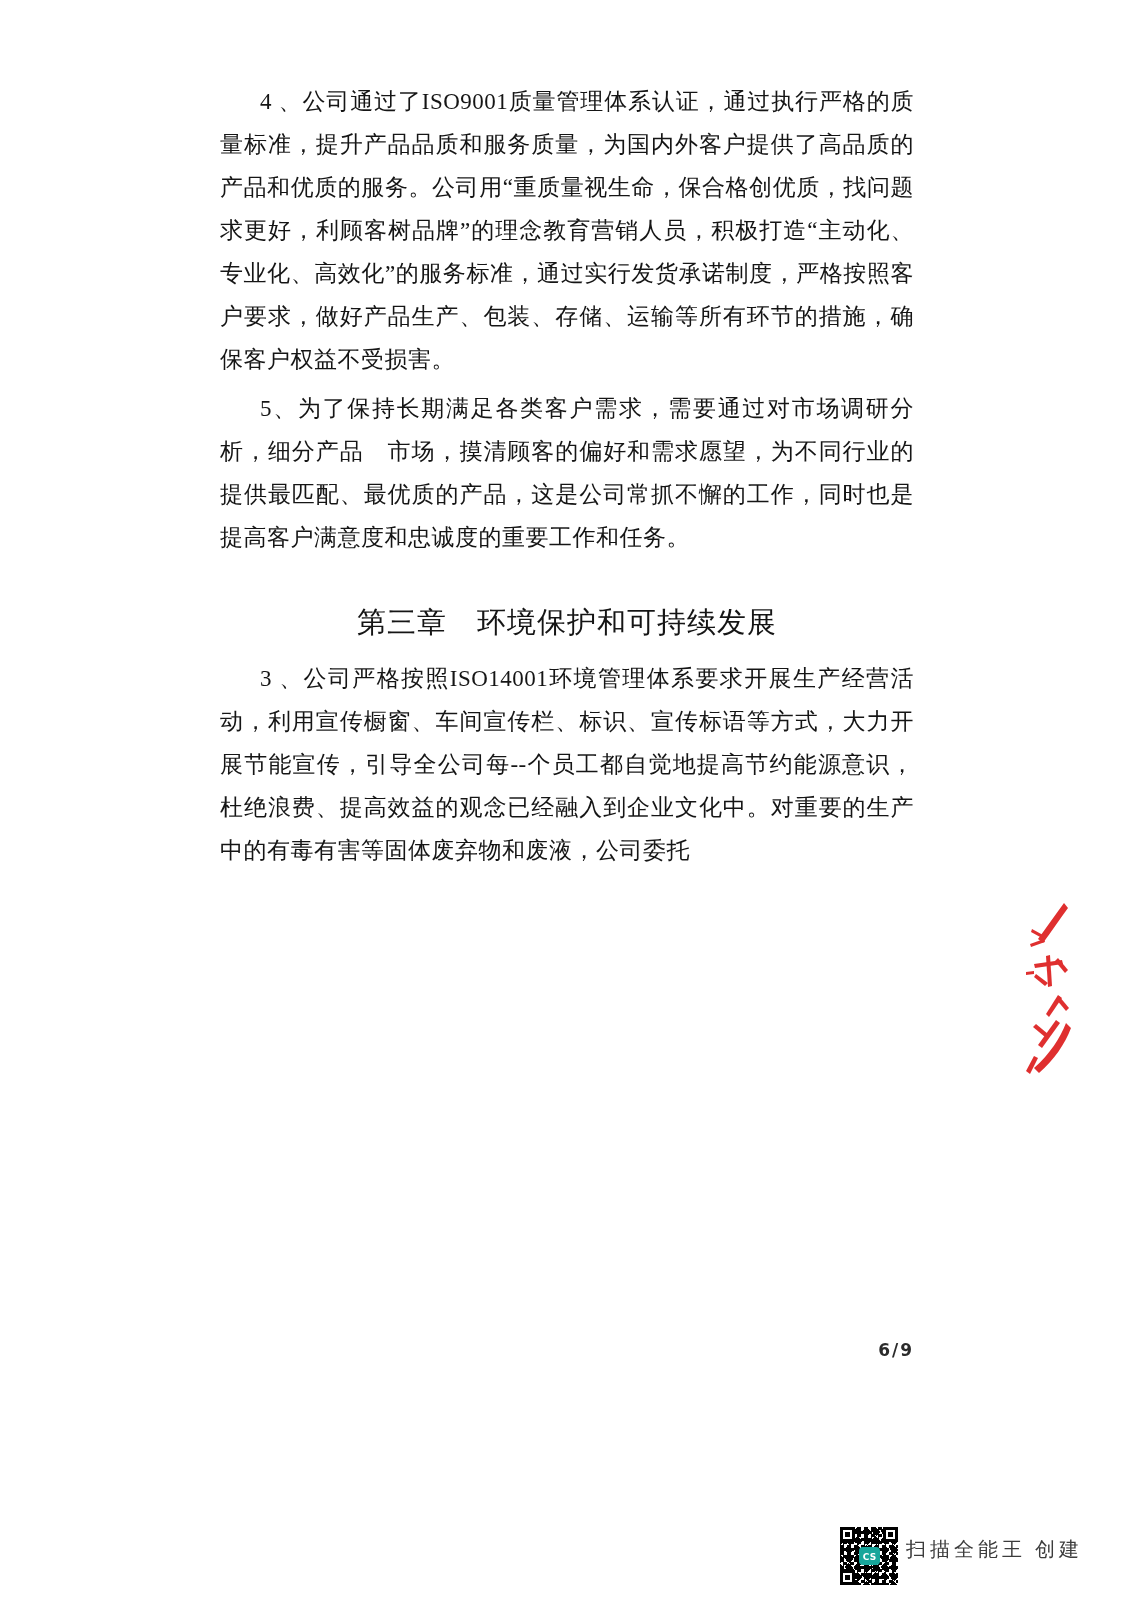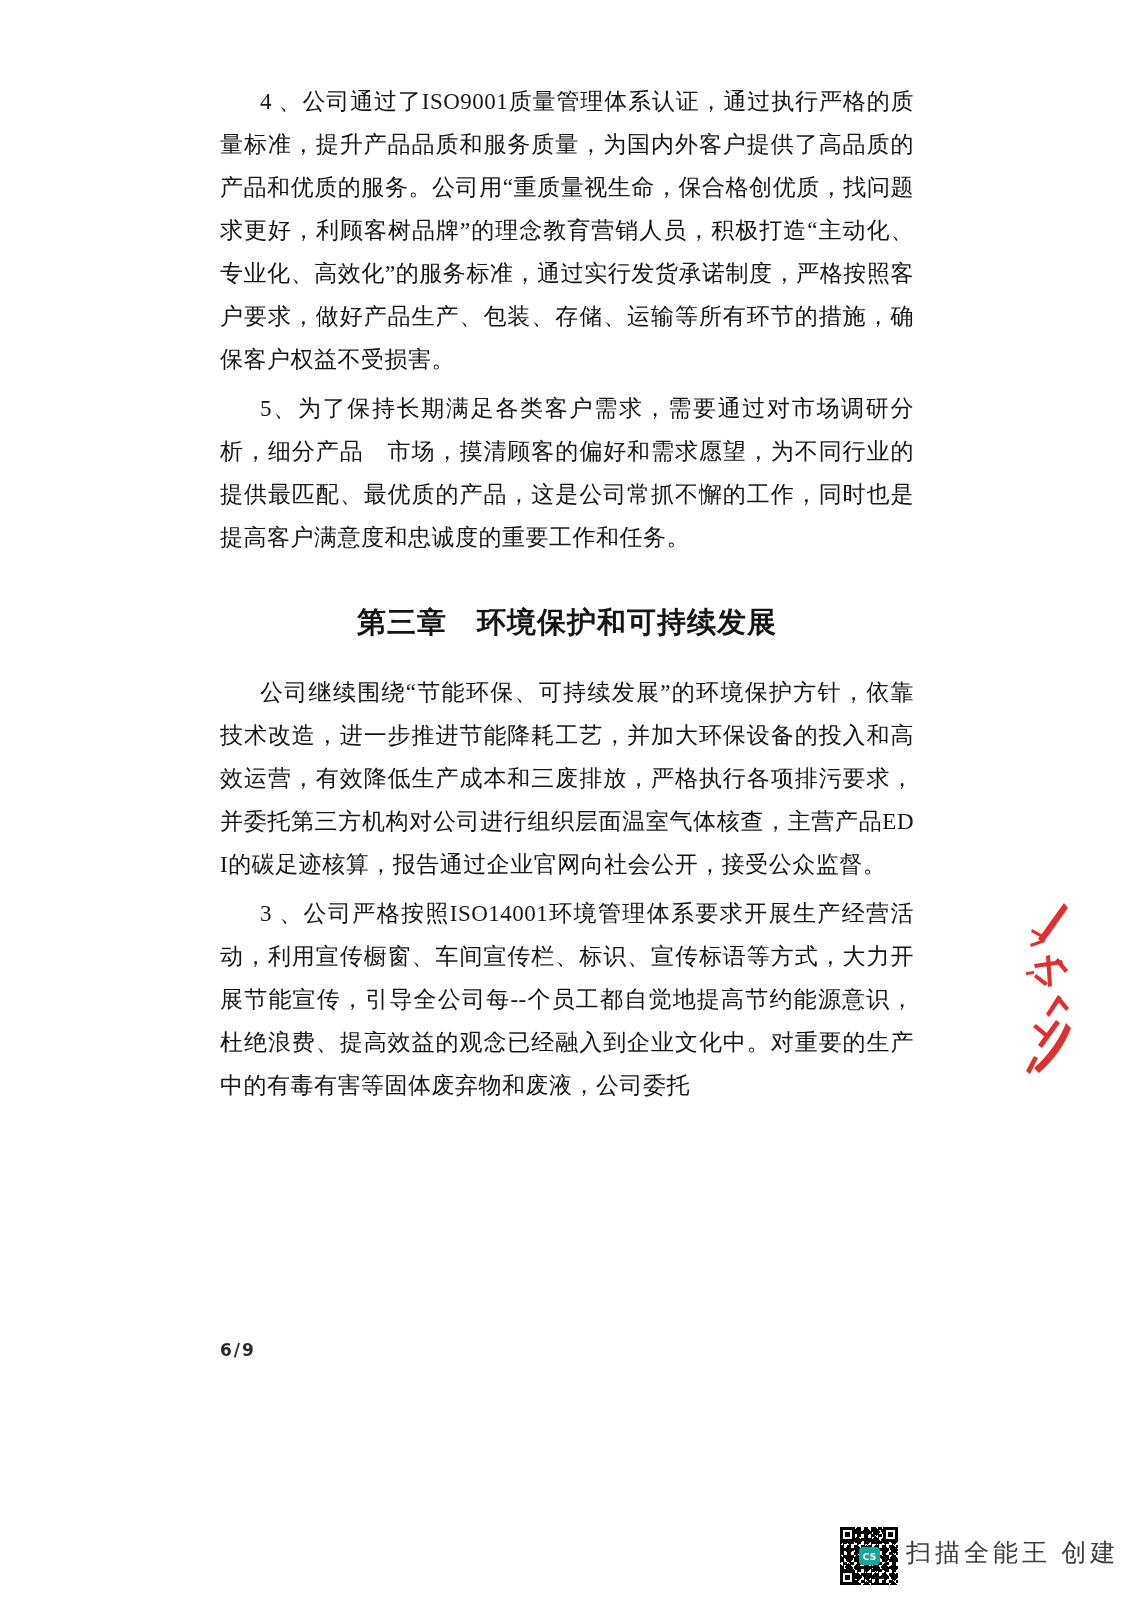--- a/index.html
+++ b/index.html
@@ -22,31 +22,31 @@
     line-height:43px;
     text-align:justify;
     text-justify:inter-ideograph;
     word-break:break-all;
     text-indent:40px;
     margin:0 0 6px 0;
     letter-spacing:0.5px;
   }
   .chapter-heading{
     font-size:29px;
-    font-weight:700;
+    font-weight:400;
     line-height:46px;
     text-align:center;
     text-indent:0;
     letter-spacing:1px;
-    margin:40px 0 26px 0;
+    margin:40px 0 12px 0;
     word-break:break-all;
   }
   .page-number{
     position:absolute;left:220px;top:1340px;width:694px;
-    text-align:left;
+    text-align:right;
     font-family:"DejaVu Sans","Liberation Sans",sans-serif;
     font-size:17px;
     font-weight:600;
     letter-spacing:2px;
     color:#2b2b2b;
   }
   
   .seal{
     position:absolute;left:1022px;top:898px;width:50px;height:180px;
   }
@@ -67,37 +67,36 @@
     content:"";position:absolute;left:2px;top:2px;width:5px;height:5px;background:#000;
   }
   .finder.tl{left:0;top:0;}
   .finder.tr{right:0;top:0;}
   .finder.bl{left:0;bottom:0;}
   .qr-badge{
     position:absolute;left:19px;top:20px;width:21px;height:18px;
   }
   .scan-caption{
     position:absolute;left:906px;top:1536px;width:224px;
-    font-size:25px;
+    font-size:20px;
     letter-spacing:4px;
     color:#3c3c3c;
     font-family:"Liberation Serif","DejaVu Serif",serif;
     white-space:nowrap;
   }
 </style>
 </head>
 <body>
 
 <div class="page">
 
   <div class="content">
     <p class="para">4 、公司通过了ISO9001质量管理体系认证，通过执行严格的质量标准，提升产品品质和服务质量，为国内外客户提供了高品质的产品和优质的服务。公司用“重质量视生命，保合格创优质，找问题求更好，利顾客树品牌”的理念教育营销人员，积极打造“主动化、专业化、高效化”的服务标准，通过实行发货承诺制度，严格按照客户要求，做好产品生产、包装、存储、运输等所有环节的措施，确保客户权益不受损害。</p>
     <p class="para">5、为了保持长期满足各类客户需求，需要通过对市场调研分析，细分产品　市场，摸清顾客的偏好和需求愿望，为不同行业的提供最匹配、最优质的产品，这是公司常抓不懈的工作，同时也是提高客户满意度和忠诚度的重要工作和任务。</p>
     <h1 class="chapter-heading">第三章　环境保护和可持续发展</h1>
-    <p class="para">公司继续围绕“节能环保、可持续发展”的环境保护方针，依靠技术改造，进一步推进节能降耗工艺，并加大环保设备的投入和高效运营，有效降低生产成本和三废排放，严格执行各项排污要求，并委托第三方机构对公司进行组织层面温室气体核查，主营产品EDI的碳足迹核算，报告通过企业官网向社会公开，接受公众监督。</p>
     <p class="para">3 、公司严格按照ISO14001环境管理体系要求开展生产经营活动，利用宣传橱窗、车间宣传栏、标识、宣传标语等方式，大力开展节能宣传，引导全公司每--个员工都自觉地提高节约能源意识，杜绝浪费、提高效益的观念已经融入到企业文化中。对重要的生产中的有毒有害等固体废弃物和废液，公司委托</p>
   </div>
 
   <div class="page-number">6/9</div>
 
   <div class="seal">
     <svg viewBox="0 0 50 180" xmlns="http://www.w3.org/2000/svg" color="#dd1e1e">
 
       <path fill="currentColor" d="M42,5 C33,17 24,30 16,41 L21,45 C29,34 38,21 46,10 Z"></path>
       <path fill="currentColor" d="M10,31 L21,37 L20,40 L9,34 Z"></path>

